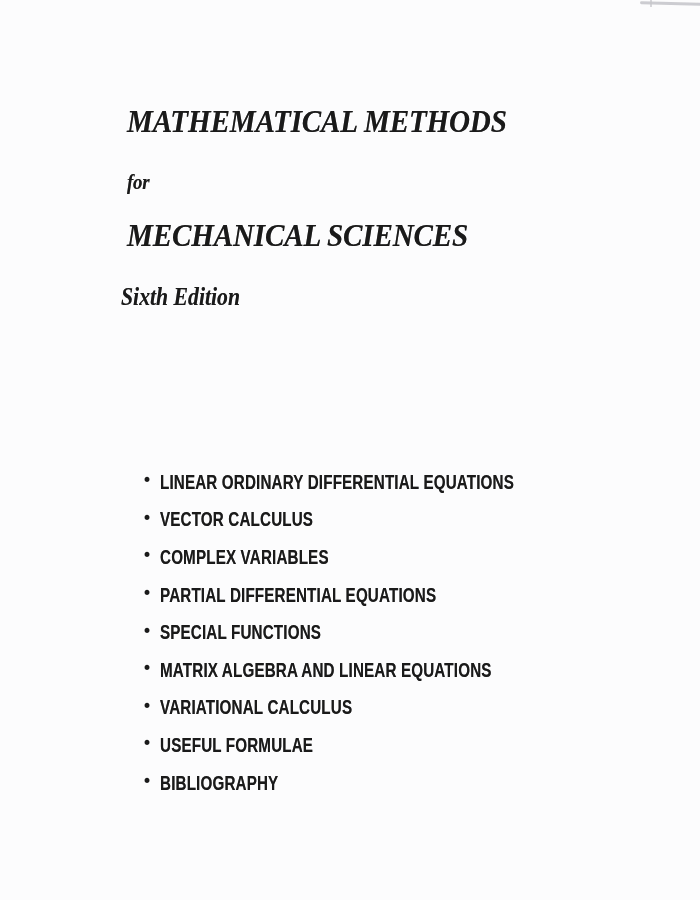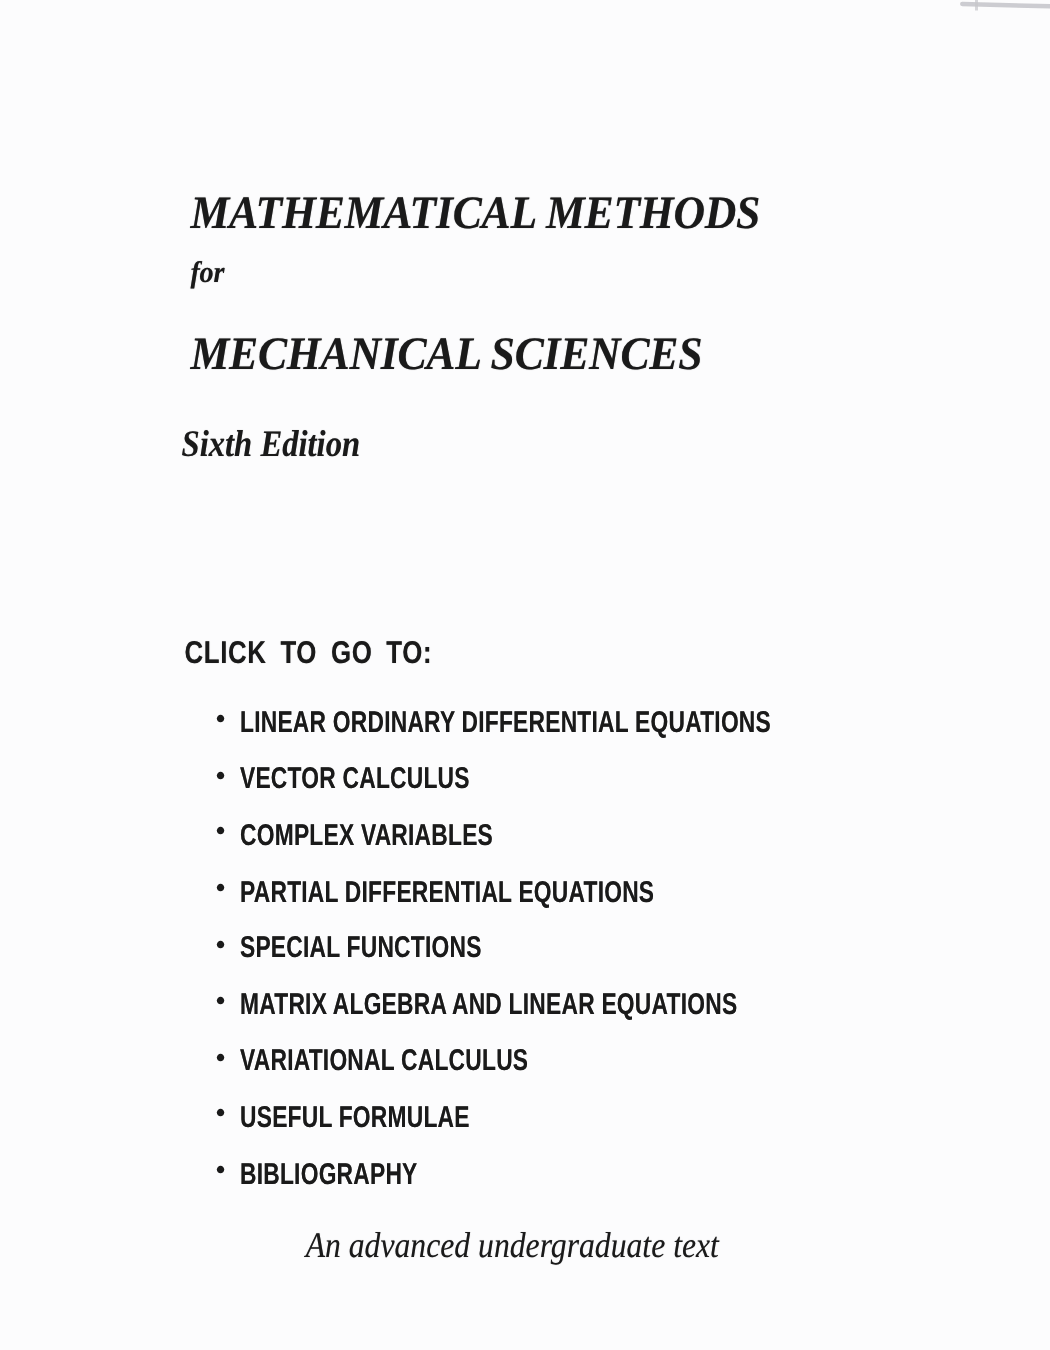--- a/index.html
+++ b/index.html
@@ -30,21 +30,21 @@
   }
   
   .t-line{
     position:absolute;left:127px;white-space:nowrap;
     font-style:italic;font-weight:bold;
     font-size:31px;line-height:33px;
     letter-spacing:-0.2px;
     text-shadow:0 0 .6px rgba(25,25,25,.55);
   }
   .t-line .cnd{display:inline-block;transform:scaleX(.94);transform-origin:left;}
-  #title1{top:105px;margin-top:20px;}
+  #title1{top:105px;}
   #title2{top:166px;font-size:20px;}
   #title3{top:219px;}
   .sub-line{
     position:absolute;left:121px;white-space:nowrap;
     font-style:italic;font-weight:600;
     font-size:25px;line-height:28px;
     text-shadow:0 0 .5px rgba(25,25,25,.5);
   }
   .sub-line .cnd-sm{display:inline-block;transform:scaleX(.87);transform-origin:left;}
   #edition{top:283px;font-style:italic;}
@@ -103,23 +103,20 @@
     <span class="cnd">for</span>
   </div>
   <div class="t-line" id="title3">
     <span class="cnd">MECHANICAL SCIENCES</span>
   </div>
 
   <div class="sub-line" id="edition">
     <span class="cnd-sm">Sixth Edition</span>
   </div>
 
-  <div class="toc-heading">
-    <span class="cnd-sans">CLICK TO GO TO:</span>
-  </div>
 
   <ul class="toc-list">
     <li>
       <span class="bullet">•</span>
       <span class="item-label">LINEAR ORDINARY DIFFERENTIAL EQUATIONS</span>
     </li>
     <li>
       <span class="bullet">•</span>
       <span class="item-label">VECTOR CALCULUS</span>
     </li>
@@ -146,17 +143,14 @@
     <li>
       <span class="bullet">•</span>
       <span class="item-label">USEFUL FORMULAE</span>
     </li>
     <li>
       <span class="bullet">•</span>
       <span class="item-label">BIBLIOGRAPHY</span>
     </li>
   </ul>
 
-  <div class="footer">
-    <span class="cnd-c">An advanced undergraduate text</span>
-  </div>
 
 </div>
 
 </body></html>

